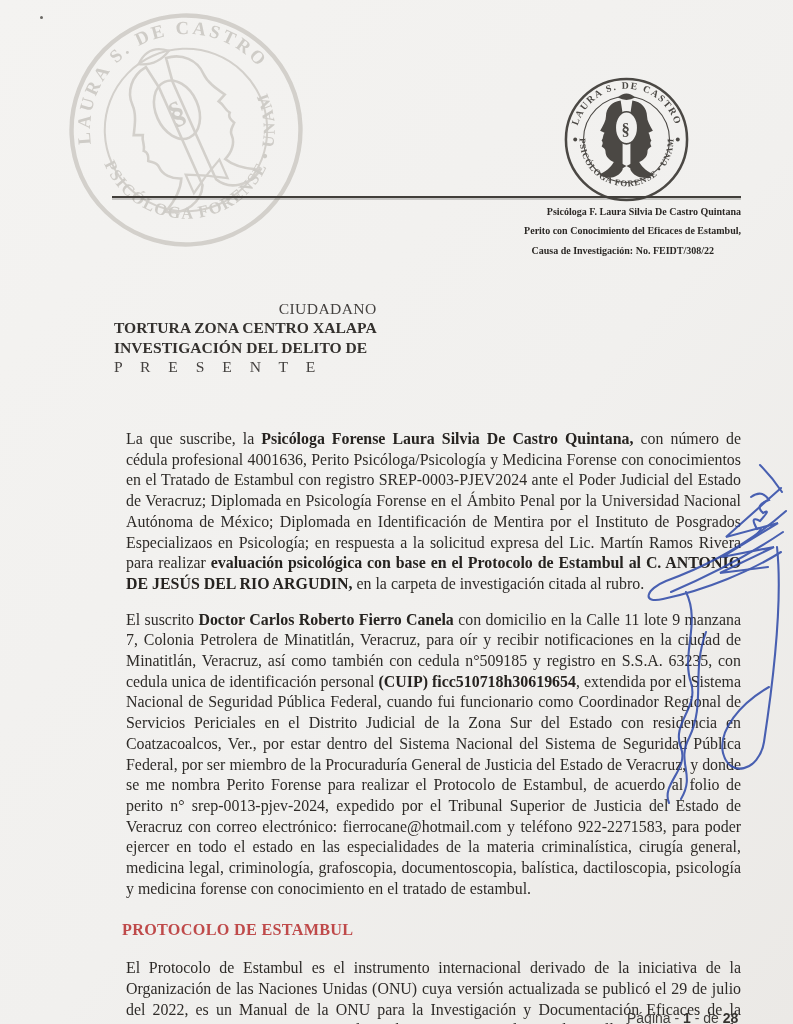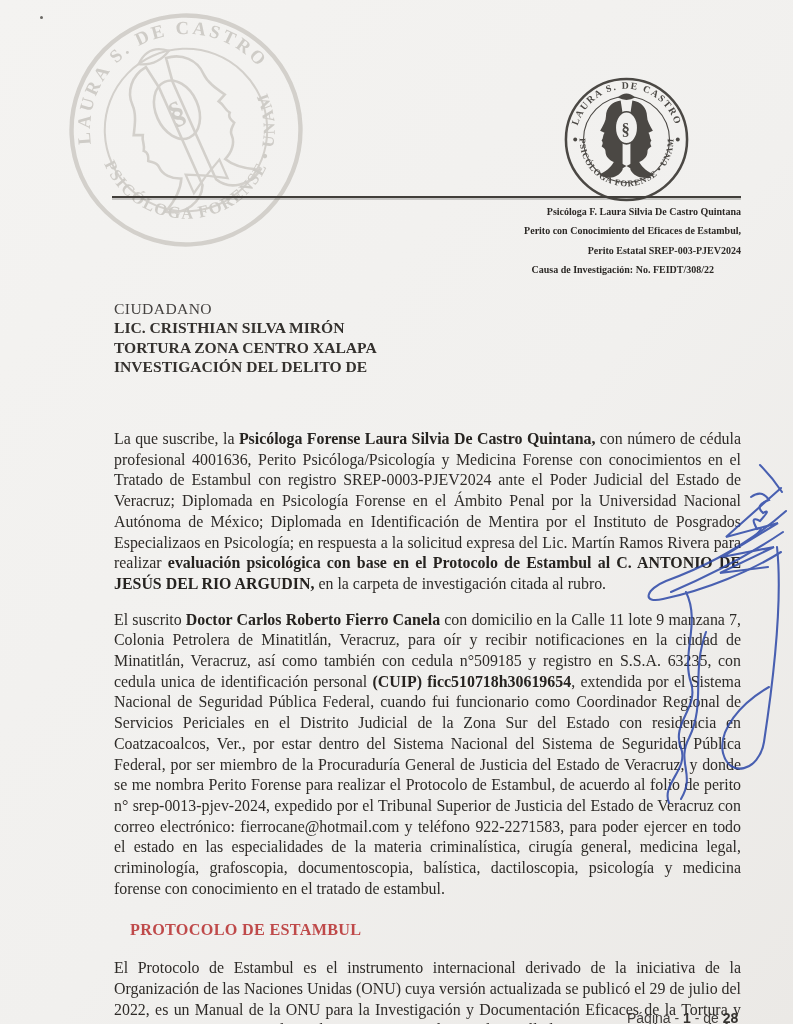--- a/index.html
+++ b/index.html
@@ -14,29 +14,29 @@
   .stamp{position:absolute;left:563px;top:76px;width:127px;height:127px;opacity:.93;}
   
   .hr-top{position:absolute;left:112px;top:196px;width:629px;height:2px;background:#413e3a;box-shadow:0 2px 0 rgba(65,62,58,.25);}
   .header-block{
     position:absolute;top:202px;right:52px;width:680px;text-align:right;
     font-weight:bold;font-size:10px;line-height:19.4px;color:#2b2825;
   }
   .header-block .causa{padding-right:27px;}
   
   .addressee{position:absolute;left:114px;top:299px;font-size:15.6px;line-height:19.4px;font-weight:bold;color:#34312e;}
-  .addressee .ciudadano{font-weight:normal;letter-spacing:.4px;color:#454240;}
+  .addressee .ciudadano{font-weight:normal;letter-spacing:.4px;color:#454240;text-align:right;}
   .addressee .presente{font-weight:normal;letter-spacing:7px;color:#454240;}
   
   .content{position:absolute;left:114px;top:429px;width:627px;font-size:15.9px;line-height:20.7px;text-align:justify;color:#2e2b28;}
-  .content p{margin:0 0 15px 0;}
+  .content p{margin:0 0 15px 12px;}
   .bd{font-weight:bold;color:#262320;}
   .section-heading{
     font-size:16.2px;font-weight:bold;letter-spacing:.3px;color:#bf4a4a;
-    margin:21px 0 17px 16px;text-align:left;
+    margin:21px 0 17px 8px;text-align:left;
   }
   
   .footer{
     position:absolute;left:627px;top:1010px;
     font-family:"Liberation Sans","DejaVu Sans",sans-serif;font-size:14px;color:#403e3b;
   }
   .footer .bd{color:#353330;}
   
   .signature{position:absolute;left:610px;top:453px;width:182px;height:362px;pointer-events:none;}
 </style>
@@ -91,29 +91,28 @@
       <text text-anchor="middle" font-size="9" letter-spacing="0.8"><textPath href="#sArcBottom" startOffset="50%">PSICÓLOGA FORENSE • UNAM</textPath></text>
       <text x="65" y="60" text-anchor="middle" font-size="17">§</text>
     </g>
   </svg>
 
   <div class="hr-top"></div>
 
   <div class="header-block">
     <div>Psicóloga F. Laura Silvia De Castro Quintana</div>
     <div>Perito con Conocimiento del Eficaces de Estambul,</div>
-    <div>Perito Estatal SREP-003-PJEV2024</div>
     <div class="causa">Causa de Investigación: No. FEIDT/308/22</div>
   </div>
 
   <div class="addressee">
     <div class="ciudadano">CIUDADANO</div>
-    <div>LIC. CRISTHIAN SILVA MIRÓN</div>
     <div>TORTURA ZONA CENTRO XALAPA</div>
     <div>INVESTIGACIÓN DEL DELITO DE</div>
+    <div class="presente">P R E S E N T E</div>
   </div>
 
   <div class="content">
     <p><span>La que suscribe, la </span><span class="bd">Psicóloga Forense Laura Silvia De Castro Quintana,</span><span> con número de cédula profesional 4001636, Perito Psicóloga/Psicología y Medicina Forense con conocimientos en el Tratado de Estambul con registro SREP-0003-PJEV2024 ante el Poder Judicial del Estado de Veracruz; Diplomada en Psicología Forense en el Ámbito Penal por la Universidad Nacional Autónoma de México; Diplomada en Identificación de Mentira por el Instituto de Posgrados Especializaos en Psicología;  en respuesta a la solicitud expresa del Lic. Martín Ramos Rivera para realizar </span><span class="bd">evaluación psicológica con base en el Protocolo de Estambul al C. ANTONIO DE JESÚS DEL RIO ARGUDIN,</span><span> en la carpeta de investigación citada al rubro.</span></p>
 
     <p><span>El suscrito </span><span class="bd">Doctor Carlos Roberto Fierro Canela</span><span> con domicilio en la Calle 11 lote 9 manzana 7, Colonia Petrolera de Minatitlán, Veracruz, para oír y recibir notificaciones en la ciudad de Minatitlán, Veracruz, así como también con cedula n°509185 y registro en S.S.A. 63235, con cedula unica de identificación personal </span><span class="bd">(CUIP) ficc510718h30619654</span><span>, extendida por el Sistema Nacional de Seguridad Pública Federal, cuando fui funcionario como Coordinador Regional de Servicios Periciales en el Distrito Judicial de la Zona Sur del Estado con residencia en Coatzacoalcos, Ver., por estar dentro del Sistema Nacional del Sistema de Seguridad Pública Federal, por ser miembro de la Procuraduría General de Justicia del Estado de Veracruz, y donde se me nombra Perito Forense para realizar el Protocolo de Estambul, de acuerdo al folio de perito n° srep-0013-pjev-2024, expedido por el Tribunal Superior de Justicia del Estado de Veracruz con correo electrónico: fierrocane@hotmail.com y teléfono 922-2271583, para poder ejercer en todo el estado en las especialidades de la materia criminalística, cirugía general, medicina legal, criminología, grafoscopia, documentoscopia, balística, dactiloscopia, psicología y medicina forense con conocimiento en el tratado de estambul.</span></p>
 
     <h3 class="section-heading">PROTOCOLO DE ESTAMBUL</h3>
 
     <p>El Protocolo de Estambul es el instrumento internacional derivado de la iniciativa de la Organización de las Naciones Unidas (ONU) cuya versión actualizada se publicó el 29 de julio del 2022, es un Manual de la ONU para la Investigación y Documentación Eficaces de la Tortura y otros Tratos o Penas Crueles, Inhumanos o Degradantes. desarrolla los «Principios de Estambul», seis compromisos de los Estados para cumplir con los objetivos de la investigación y</p>

